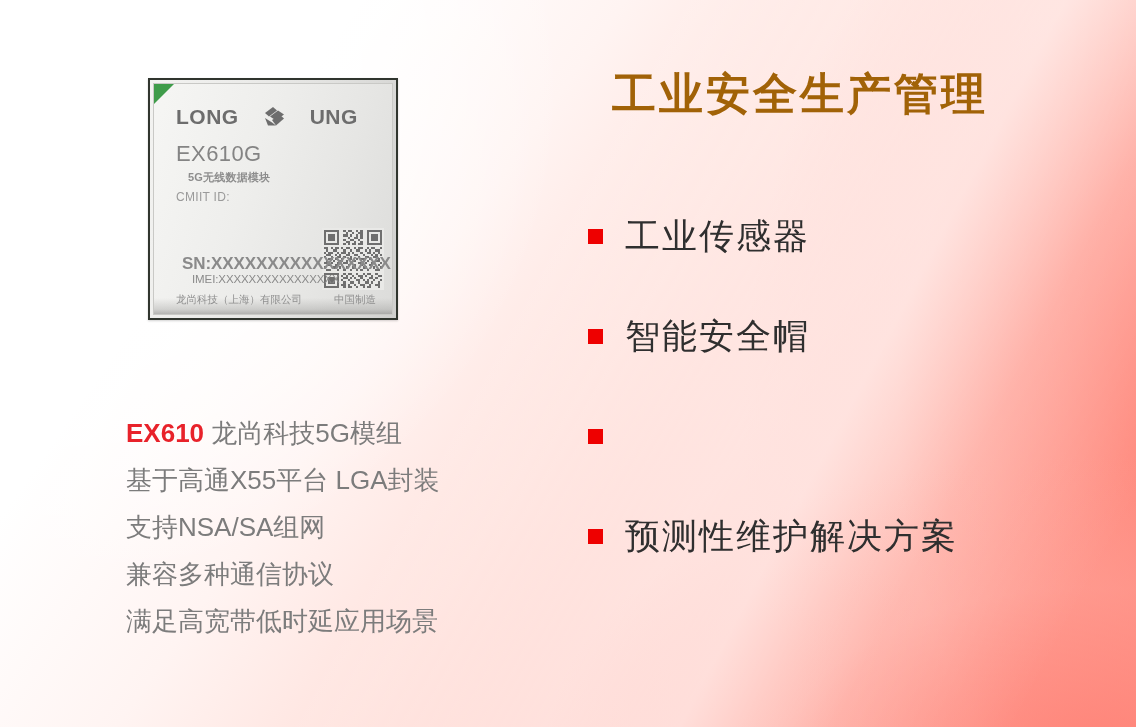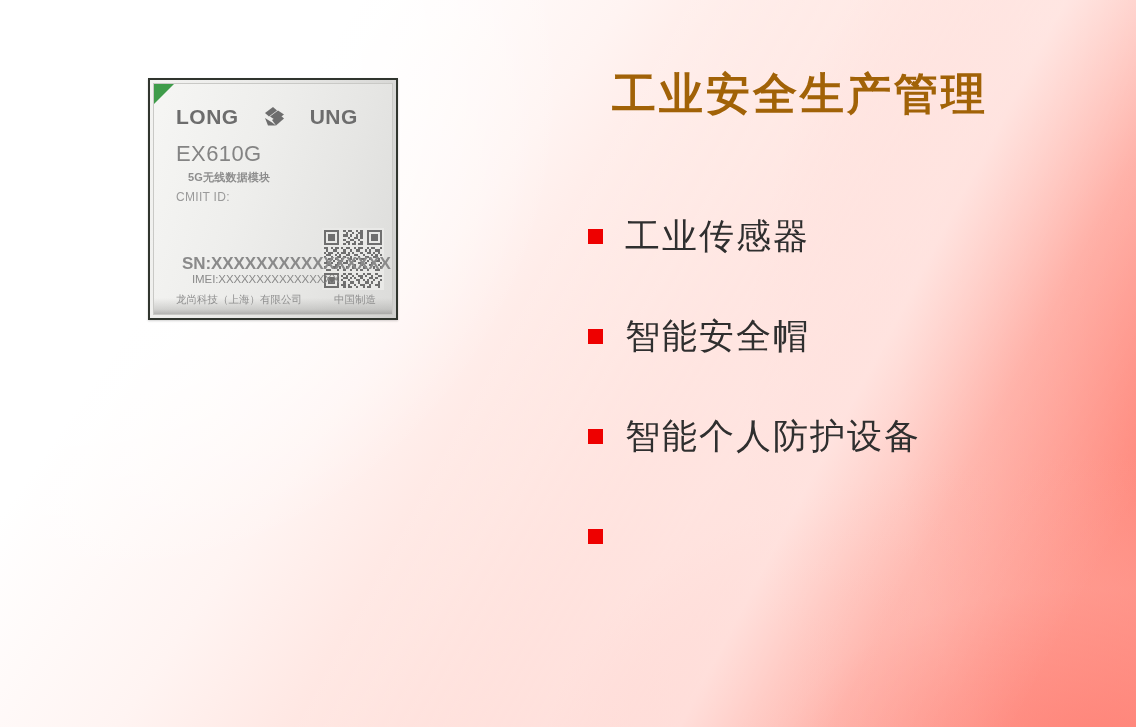--- a/index.html
+++ b/index.html
@@ -485,34 +485,43 @@
 
       <div class="mod-sn">SN:XXXXXXXXXXXXXXXX</div>
       <div class="mod-imei">IMEI:XXXXXXXXXXXXXXXX</div>
       <div class="mod-company">龙尚科技（上海）有限公司</div>
       <div class="mod-origin">中国制造</div>
 
       <div id="module-band"></div>
     </div>
   </div>
 
+  <div id="spec-list">
+    <div class="spec-line">
+      <span class="spec-accent">EX610</span><span> 龙尚科技5G模组</span>
+    </div>
+    <div class="spec-line">基于高通X55平台 LGA封装</div>
+    <div class="spec-line">支持NSA/SA组网</div>
+    <div class="spec-line">兼容多种通信协议</div>
+    <div class="spec-line">满足高宽带低时延应用场景</div>
+  </div>
 
   <div id="headline">工业安全生产管理</div>
 
   <div id="bullets">
     <div class="bullet-row">
       <span class="bullet-marker"></span>
       <span class="bullet-text">工业传感器</span>
     </div>
     <div class="bullet-row">
       <span class="bullet-marker"></span>
       <span class="bullet-text">智能安全帽</span>
     </div>
     <div class="bullet-row">
       <span class="bullet-marker"></span>
-      <span class="bullet-text">智能个人防护设备</span>
     </div>
     <div class="bullet-row">
       <span class="bullet-marker"></span>
+      <span class="bullet-text">预测性维护解决方案</span>
     </div>
   </div>
 
 </div>
 
 </body></html>

